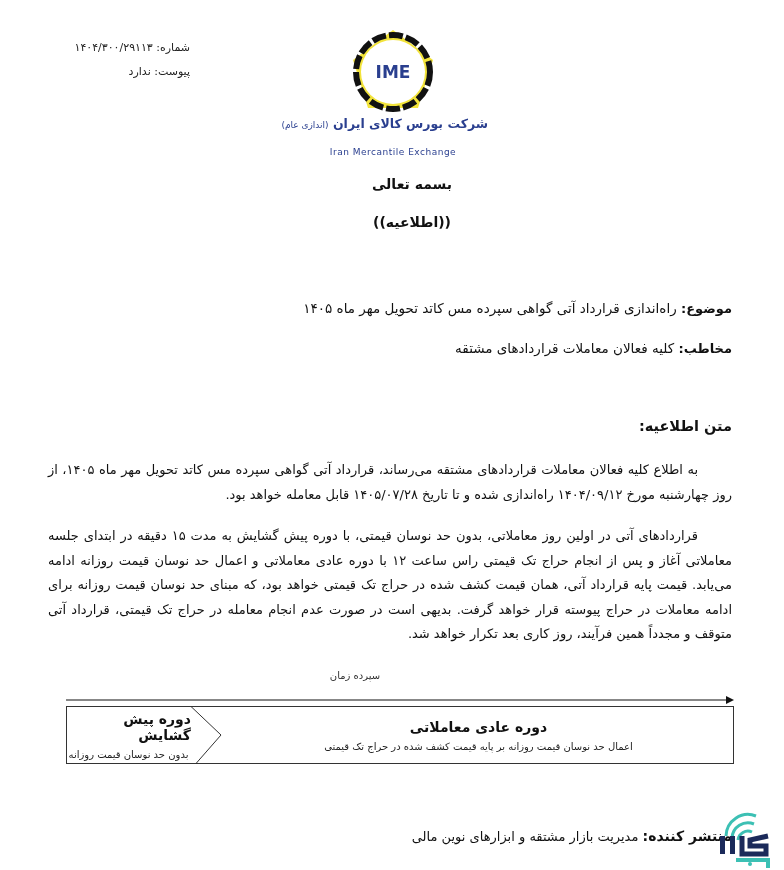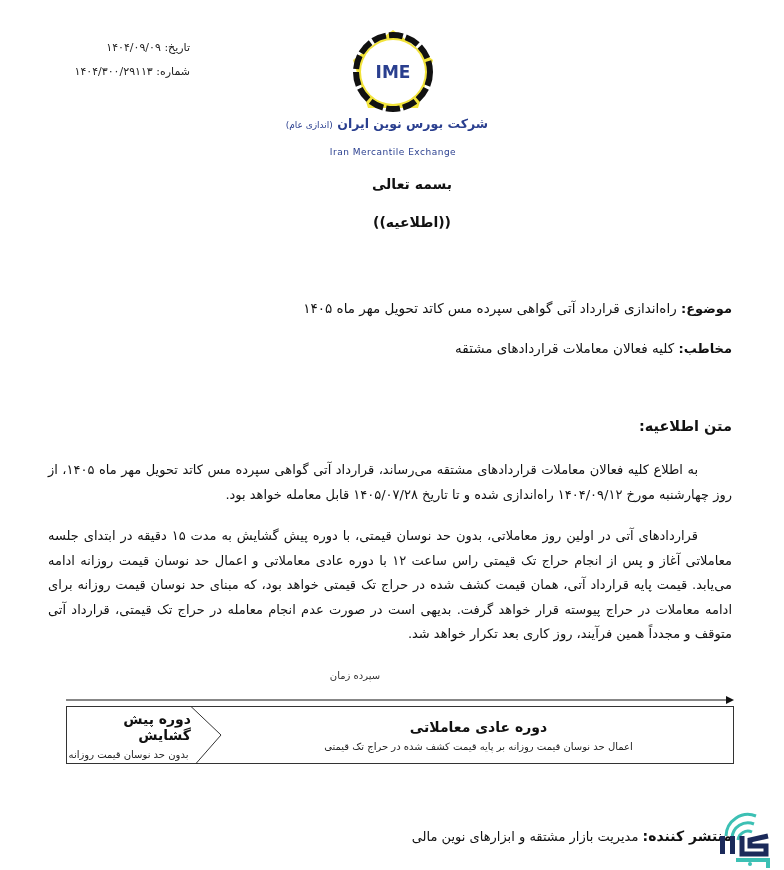--- a/index.html
+++ b/index.html
@@ -59,38 +59,38 @@
     .footer b { font-weight: bold; font-size: 14px; }
     .watermark {
       position: absolute; left: 706px; top: 806px; width: 78px; height: 64px;
     }
   </style>
 </head>
 <body>
 
 <div class="meta">
   <div class="row">
-    <span>تاریخ:</span>
-    <span>۱۴۰۴/۰۹/۰۹</span>
+    <span>شماره:</span>
+    <span>۱۴۰۴/۳۰۰/۲۹۱۱۳</span>
   </div>
   <div class="row">
-    <span>شماره:</span>
-    <span>۱۴۰۴/۳۰۰/۲۹۱۱۳</span>
+    <span>پیوست:</span>
+    <span>ندارد</span>
   </div>
 </div>
 
 <div class="logo">
   <svg width="86" height="86" viewBox="0 0 86 86">
     <polygon points="43,2 83,32 68,80 18,80 3,32" fill="#f2e33a"></polygon>
     <circle cx="43" cy="44" r="37" fill="none" stroke="#111" stroke-width="6" stroke-dasharray="14 3"></circle>
     <circle cx="43" cy="44" r="32" fill="#fff"></circle>
     <text x="43" y="50" text-anchor="middle" font-family="DejaVu Sans, sans-serif" font-size="17" font-weight="bold" fill="#2a3f8f">IME</text>
   </svg>
   <div class="fa-name">
-    <span>شرکت بورس نوین ایران</span>
+    <span>شرکت بورس کالای ایران</span>
     <span class="small">(اندازی عام)</span>
   </div>
   <div class="en-name">Iran Mercantile Exchange</div>
 </div>
 
 <div class="center-title" style="top:176px;">بسمه تعالی</div>
 <div class="center-title" style="top:214px;">((اطلاعیه))</div>
 
 <div class="line" style="top:300px;">
   <b>موضوع:</b>

